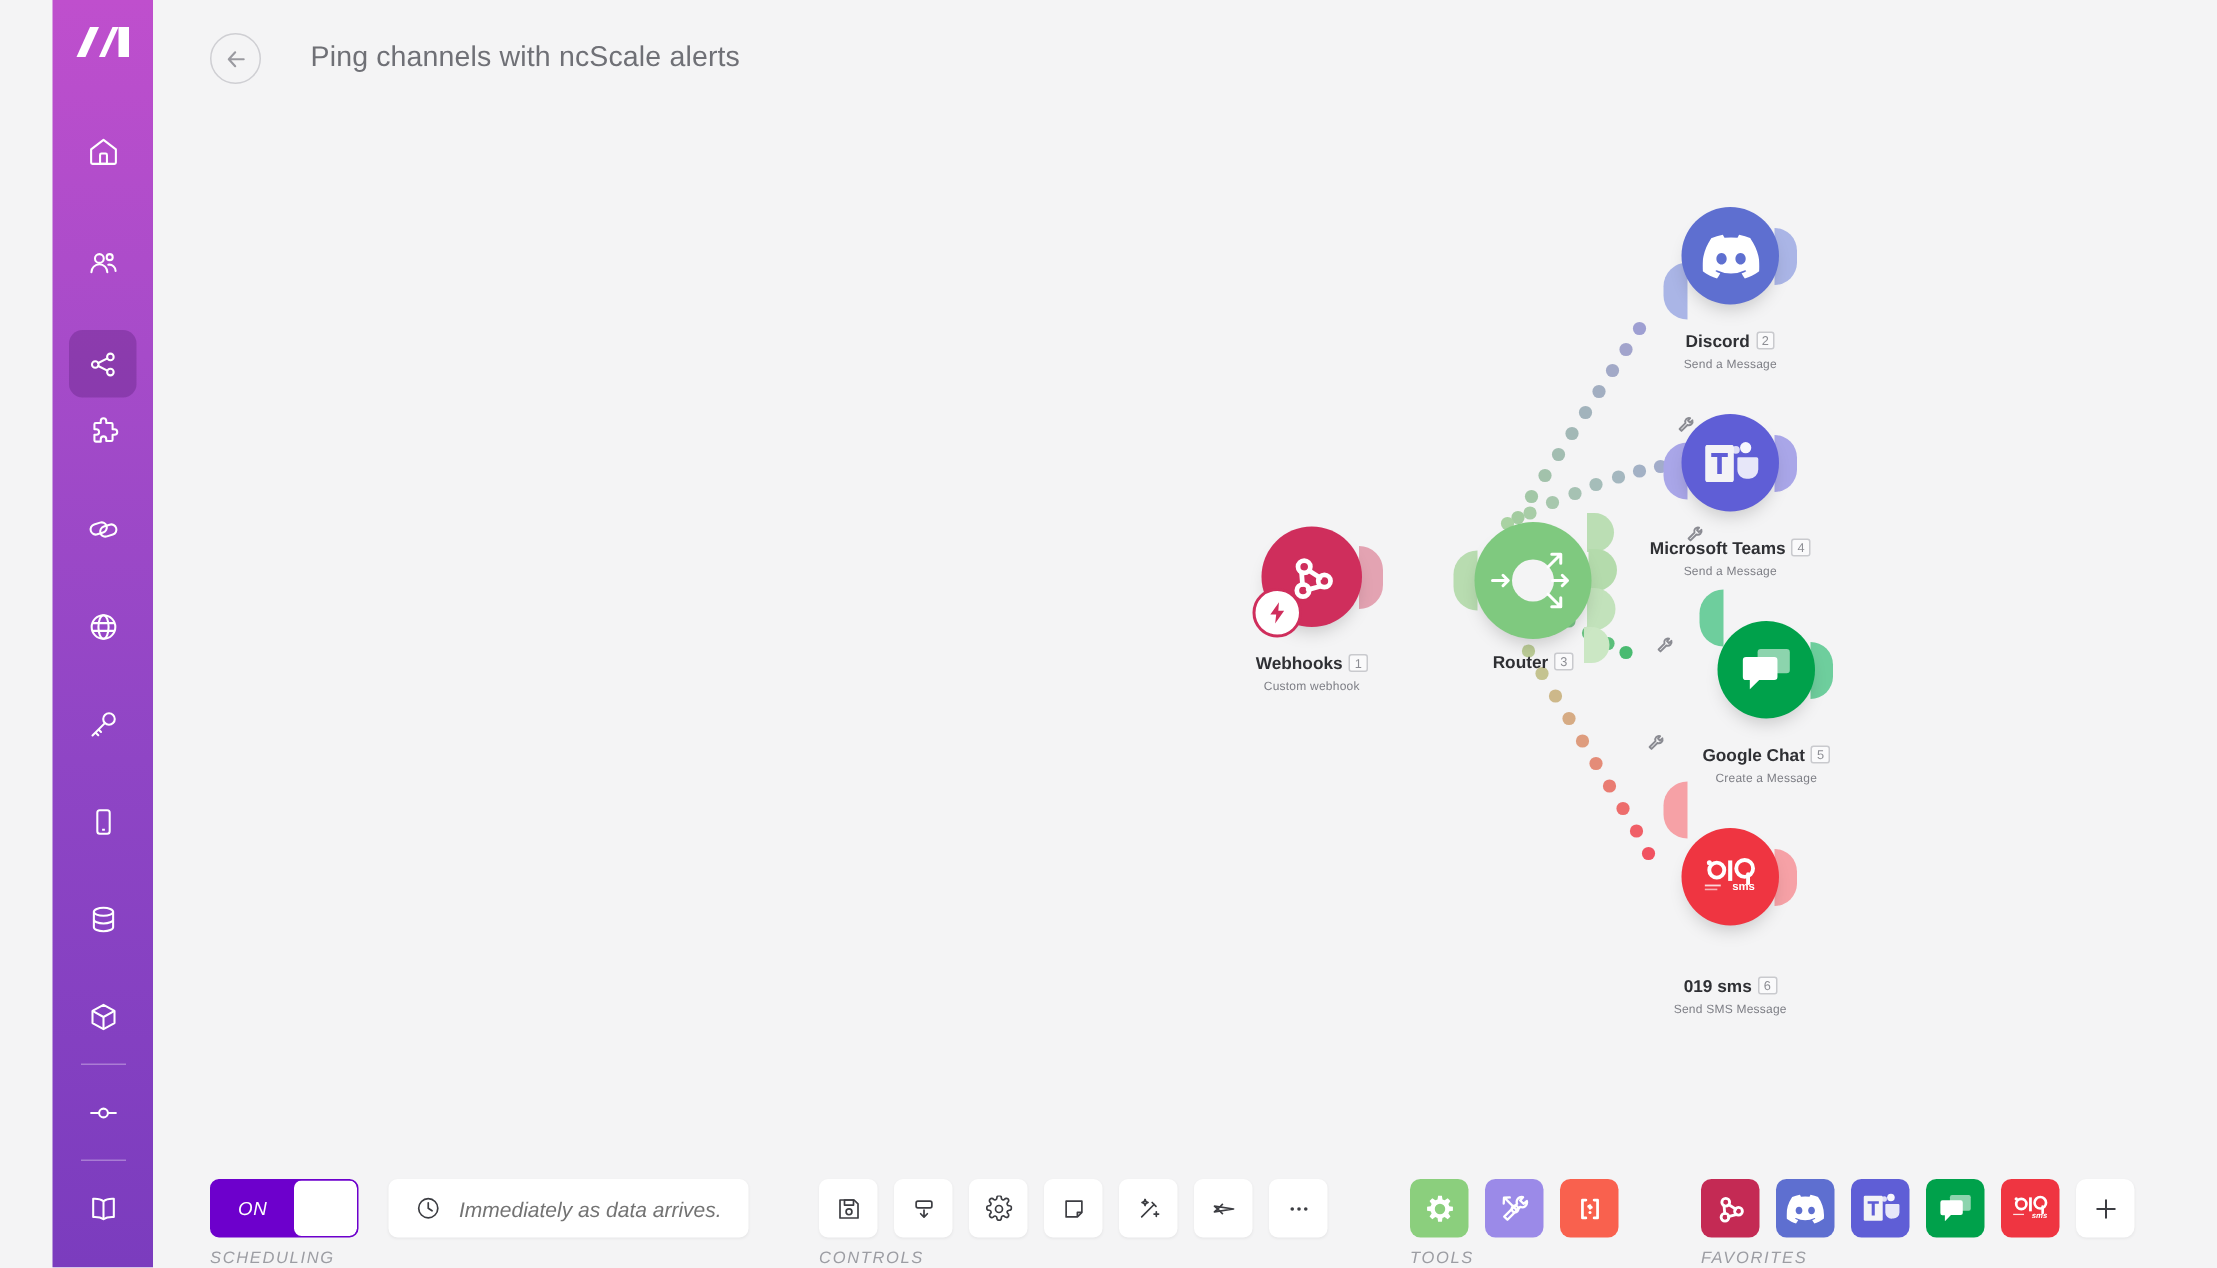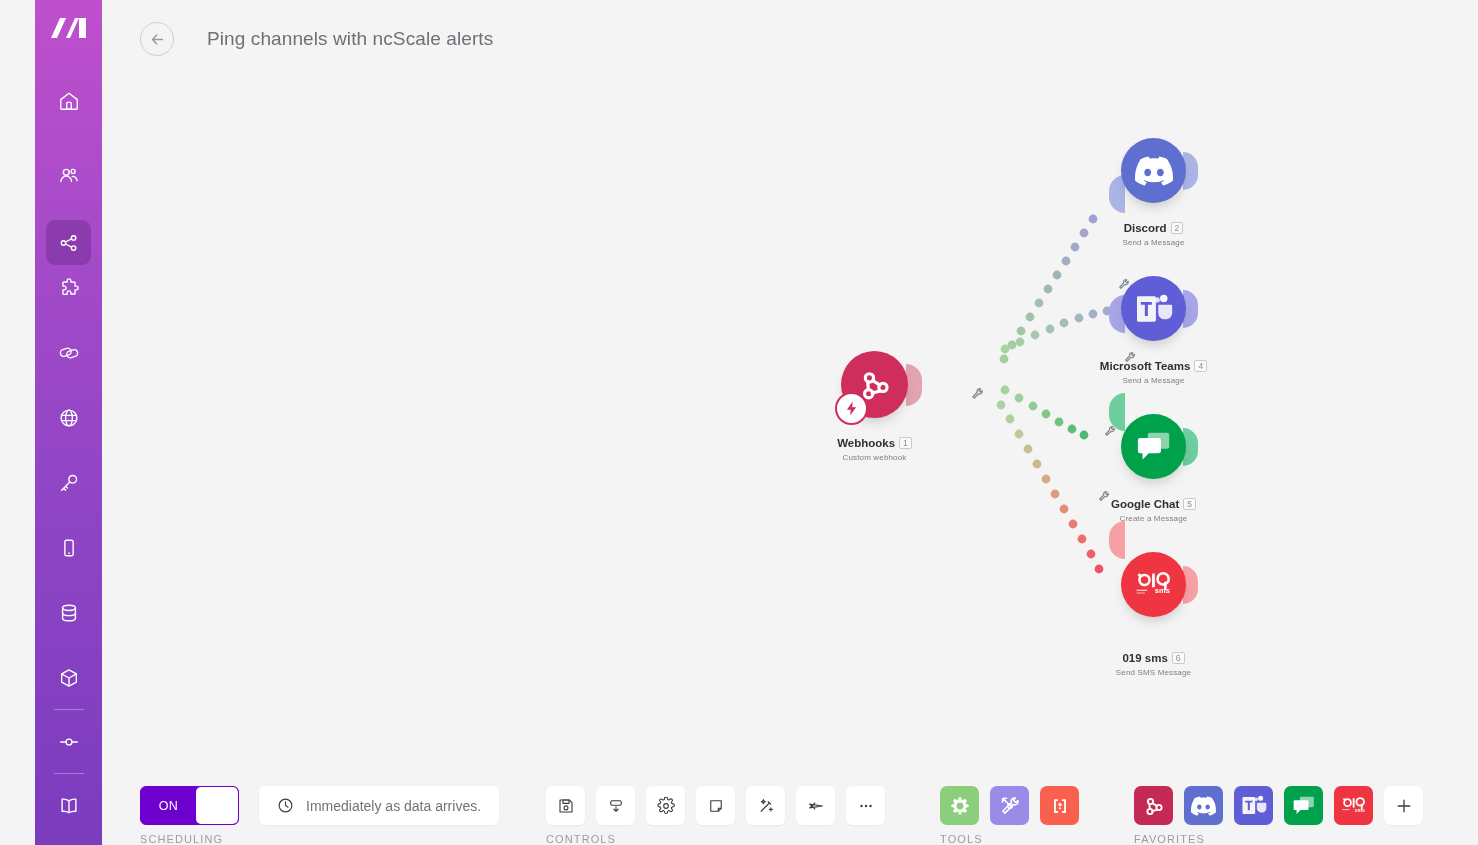--- a/index.html
+++ b/index.html
@@ -80,21 +80,21 @@
     background: #f4f4f5;
   }
   .run-row { position: absolute; left: 38px; top: 20px; display: flex; align-items: center; }
   .run-btn {
     width: 61px; height: 61px; background: #6d00cc; border-radius: 6px;
     display: flex; align-items: center; justify-content: center;
   }
   .run-text { margin-left: 23px; font-size: 27px; color: #8a2be2; font-weight: 400; }
 
   .controls-row { position: absolute; left: 38px; top: 88px; display: flex; align-items: flex-start; }
-  .group { display: flex; flex-direction: column; }
+  .group { display: flex; flex-direction: column; font-style: italic; }
   .group-row { display: flex; align-items: center; }
   .group-caption { font-size: 11px; color: #9c9da3; letter-spacing: 1.1px; margin-top: 8px; }
 
   .toggle {
     width: 99px; height: 39px; border-radius: 6px; background: #6d00cc;
     display: flex; align-items: center; border: 1px solid #6d00cc; overflow: hidden;
   }
   .toggle-label { color: #fff; font-size: 12.5px; width: 56px; text-align: center; letter-spacing: 0.4px;}
   .toggle-knob { width: 43px; height: 100%; background: #fff; border-radius: 5px; }
 
@@ -337,20 +337,41 @@
         <span class="node-name">Webhooks</span><span class="node-badge">1</span>
         <div class="node-sub">Custom webhook</div>
       </div>
     </div>
     <div class="wrench" style="left:869px; top:308px;">
       <svg width="13" height="13" viewBox="0 0 24 24" fill="none" stroke="#8a8b92" stroke-width="2.6" stroke-linecap="round" stroke-linejoin="round">
         <path d="M17.5 3.5 a5 5 0 0 0-6.2 6.6 L3.5 18 l2.5 2.5 L13.9 12.7 a5 5 0 0 0 6.6-6.2 L17.2 9.3 l-2.5-2.5 Z"></path>
       </svg>
     </div>
 
+    <div class="node" style="left:881px; top:270px;">
+
+      <div class="nub left" style="left:-14px; width:16px; height:40px; background:#b8dcb0;"></div>
+
+      <div style="position:absolute;right:-15px;top:-6px;width:18px;height:26px;border-radius:0 999px 999px 0;background:#bbdeb4;"></div>
+      <div style="position:absolute;right:-17px;top:18px;width:19px;height:28px;border-radius:0 999px 999px 0;background:#b4dbac;"></div>
+      <div style="position:absolute;right:-16px;top:44px;width:19px;height:28px;border-radius:0 999px 999px 0;background:#c2e2bb;"></div>
+      <div style="position:absolute;right:-12px;top:70px;width:17px;height:24px;border-radius:0 999px 999px 0;background:#cbe7c4;"></div>
+      <div class="bubble" style="width:78px;height:78px;background:#7fc97f;">
+        <div style="width:28px;height:28px;border-radius:50%;background:#f4f4f5;"></div>
+        <svg width="78" height="78" viewBox="0 0 78 78" style="position:absolute;left:0;top:0;" fill="none" stroke="#fff" stroke-width="2" stroke-linecap="round" stroke-linejoin="round">
+          <path d="M12 39 H22 M19 35.5 L22.5 39 L19 42.5"></path>
+          <path d="M49 30 L57 22 M51.5 21.5 L57.5 21.5 L57.5 27.5"></path>
+          <path d="M52 39 L62 39 M58.5 35.5 L62 39 L58.5 42.5"></path>
+          <path d="M49 48 L57 56 M57.5 50.5 L57.5 56.5 L51.5 56.5"></path>
+        </svg>
+      </div>
+      <div class="node-label" style="top:84px;">
+        <span class="node-name">Router</span><span class="node-badge">3</span>
+      </div>
+    </div>
     <div class="wrench" style="left:1022px; top:271px;">
       <svg width="12" height="12" viewBox="0 0 24 24" fill="none" stroke="#8a8b92" stroke-width="2.6" stroke-linecap="round" stroke-linejoin="round">
         <path d="M17.5 3.5 a5 5 0 0 0-6.2 6.6 L3.5 18 l2.5 2.5 L13.9 12.7 a5 5 0 0 0 6.6-6.2 L17.2 9.3 l-2.5-2.5 Z"></path>
       </svg>
     </div>
     <div class="wrench" style="left:1016px; top:198px;">
       <svg width="12" height="12" viewBox="0 0 24 24" fill="none" stroke="#8a8b92" stroke-width="2.6" stroke-linecap="round" stroke-linejoin="round">
         <path d="M17.5 3.5 a5 5 0 0 0-6.2 6.6 L3.5 18 l2.5 2.5 L13.9 12.7 a5 5 0 0 0 6.6-6.2 L17.2 9.3 l-2.5-2.5 Z"></path>
       </svg>
     </div>
@@ -391,21 +412,21 @@
           <rect x="2" y="5.4" width="22" height="29.2" rx="1.6" fill="#f3f3f6"></rect>
           <path d="M6.5 11.8 h13 v3.1 h-4.7 v13.4 h-3.6 V14.9 H6.5 Z" fill="#5f5ed6"></path>
         </svg>
       </div>
       <div class="node-label" style="top:80px;">
         <span class="node-name">Microsoft Teams</span><span class="node-badge">4</span>
         <div class="node-sub">Send a Message</div>
       </div>
     </div>
 
-    <div class="node" style="left:1019px; top:336px;text-decoration:underline;">
+    <div class="node" style="left:1043px; top:336px;text-decoration:underline;">
       <div class="nub left" style="left:-12px; top:-2px; width:16px; height:38px; background:#6ece9d;"></div>
       <div class="nub right" style="right:-12px; width:15px; height:38px; background:#6ece9d;"></div>
       <div class="bubble" style="width:65px;height:65px;background:#00a14b;">
         <svg width="36" height="34" viewBox="0 0 40 38">
           <rect x="13" y="3" width="24" height="18" rx="2.4" fill="#fff" opacity="0.55"></rect>
           <path d="M4.4 9 h21 a2.4 2.4 0 0 1 2.4 2.4 v12.2 a2.4 2.4 0 0 1-2.4 2.4 H14.2 L7.2 33 v-6.9 H4.4 A2.4 2.4 0 0 1 2 23.6 V11.4 A2.4 2.4 0 0 1 4.4 9Z" fill="#fff"></path>
         </svg>
       </div>
       <div class="node-label" style="top:80px;">
         <span class="node-name">Google Chat</span><span class="node-badge">5</span>

